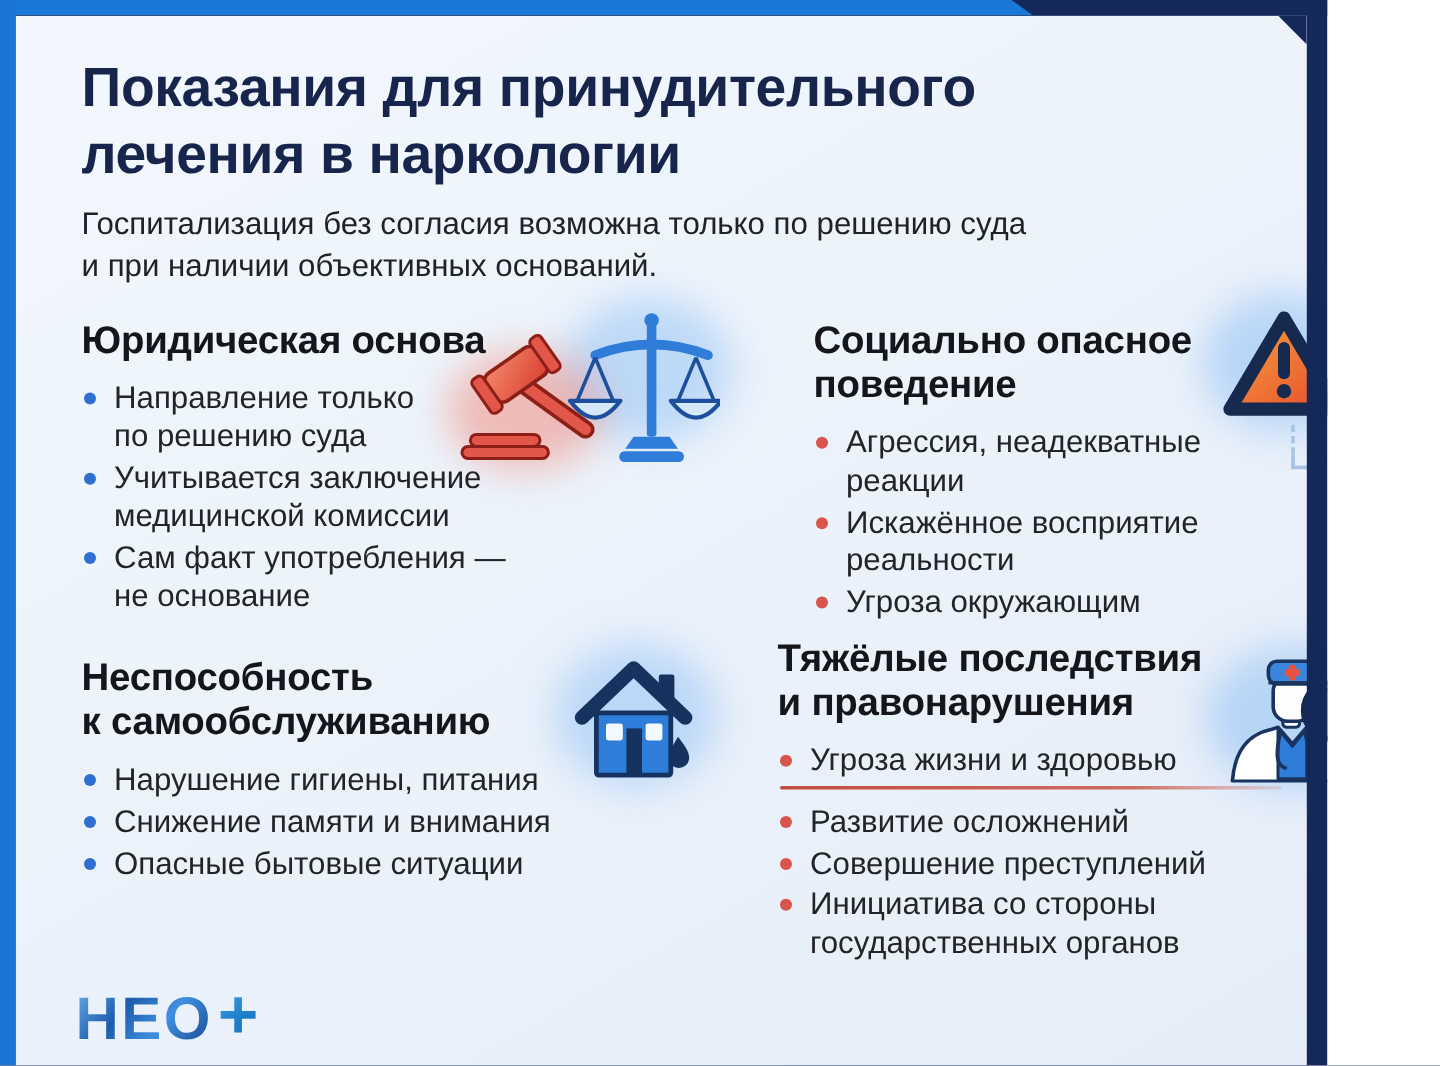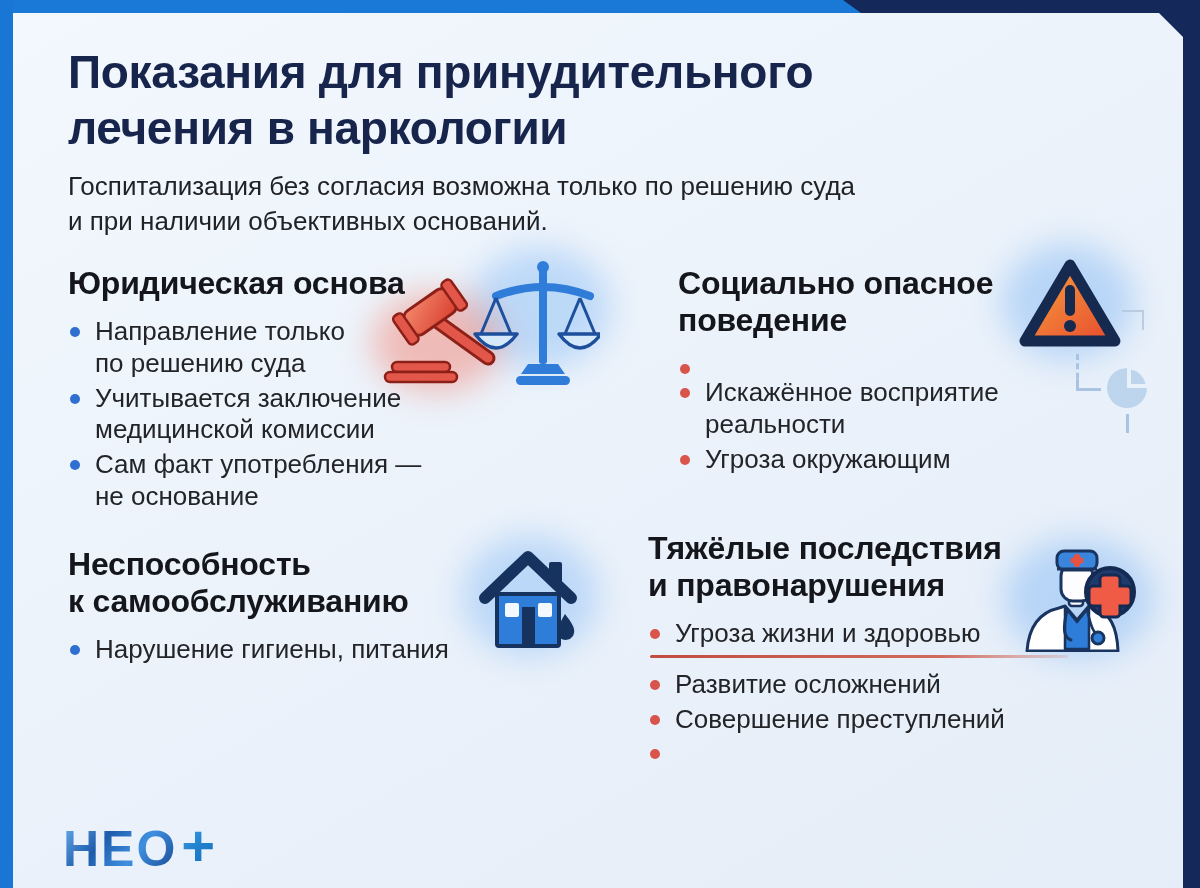--- a/index.html
+++ b/index.html
@@ -1,17 +1,17 @@
 <!DOCTYPE html>
 <html lang="ru"><head>
 <meta charset="utf-8">
 <style>
   html,body{margin:0;padding:0;}
   body{font-family:"Liberation Sans","DejaVu Sans",sans-serif;}
-  .canvas{position:relative;width:1200px;height:888px;overflow:hidden;background:#15285a;}
+  .canvas{position:relative;width:1106px;height:888px;overflow:hidden;background:#15285a;}
 
   
   .border-top{position:absolute;left:0;top:0;width:1200px;height:13px;background:#15285a;z-index:6;}
   .border-top .blue-seg{position:absolute;inset:0;background:#1a78d6;
       clip-path:polygon(0 0,843px 0,861px 13px,0 13px);}
   .border-left{position:absolute;left:0;top:0;width:13px;height:888px;background:#1a76d4;z-index:6;}
   .border-right{position:absolute;right:0;top:0;width:17px;height:888px;background:#15285a;z-index:6;}
   .corner-chamfer{position:absolute;top:13px;right:17px;width:24px;height:24px;background:#15285a;
       clip-path:polygon(0 0,100% 0,100% 100%);z-index:6;}
 
@@ -108,20 +108,22 @@
           </div>
       </div>
     </section>
 
     <section class="sec" id="sec-1">
       <h2>Социально опасное
 поведение</h2>
       <div class="bullets red">
         <div class="bullet">
             <span class="dot"></span>
+            <span class="btxt">Агрессия, неадекватные
+реакции</span>
           </div>
         <div class="bullet">
             <span class="dot"></span>
             <span class="btxt">Искажённое восприятие
 реальности</span>
           </div>
         <div class="bullet">
             <span class="dot"></span>
             <span class="btxt">Угроза окружающим</span>
           </div>
@@ -129,20 +131,28 @@
     </section>
 
     <section class="sec" id="sec-2">
       <h2>Неспособность
 к самообслуживанию</h2>
       <div class="bullets blue">
         <div class="bullet">
             <span class="dot"></span>
             <span class="btxt">Нарушение гигиены, питания</span>
           </div>
+        <div class="bullet">
+            <span class="dot"></span>
+            <span class="btxt">Снижение памяти и внимания</span>
+          </div>
+        <div class="bullet">
+            <span class="dot"></span>
+            <span class="btxt">Опасные бытовые ситуации</span>
+          </div>
       </div>
     </section>
 
     <section class="sec" id="sec-3">
       <h2>Тяжёлые последствия
 и правонарушения</h2>
       <div class="bullets red">
         <div class="bullet">
             <span class="dot"></span>
             <span class="btxt">Угроза жизни и здоровью</span>
@@ -151,20 +161,22 @@
         <div class="bullet">
             <span class="dot"></span>
             <span class="btxt">Развитие осложнений</span>
           </div>
         <div class="bullet">
             <span class="dot"></span>
             <span class="btxt">Совершение преступлений</span>
           </div>
         <div class="bullet">
             <span class="dot"></span>
+            <span class="btxt">Инициатива со стороны
+государственных органов</span>
           </div>
       </div>
     </section>
 
     <div class="icon" id="icon-scales">
       <svg width="224" height="140" viewBox="0 0 224 140">
         <defs>
           <linearGradient id="gav" x1="0" y1="0" x2="1" y2="1">
             <stop offset="0" stop-color="#f4886c"></stop>
               <stop offset="1" stop-color="#d8402f"></stop>

